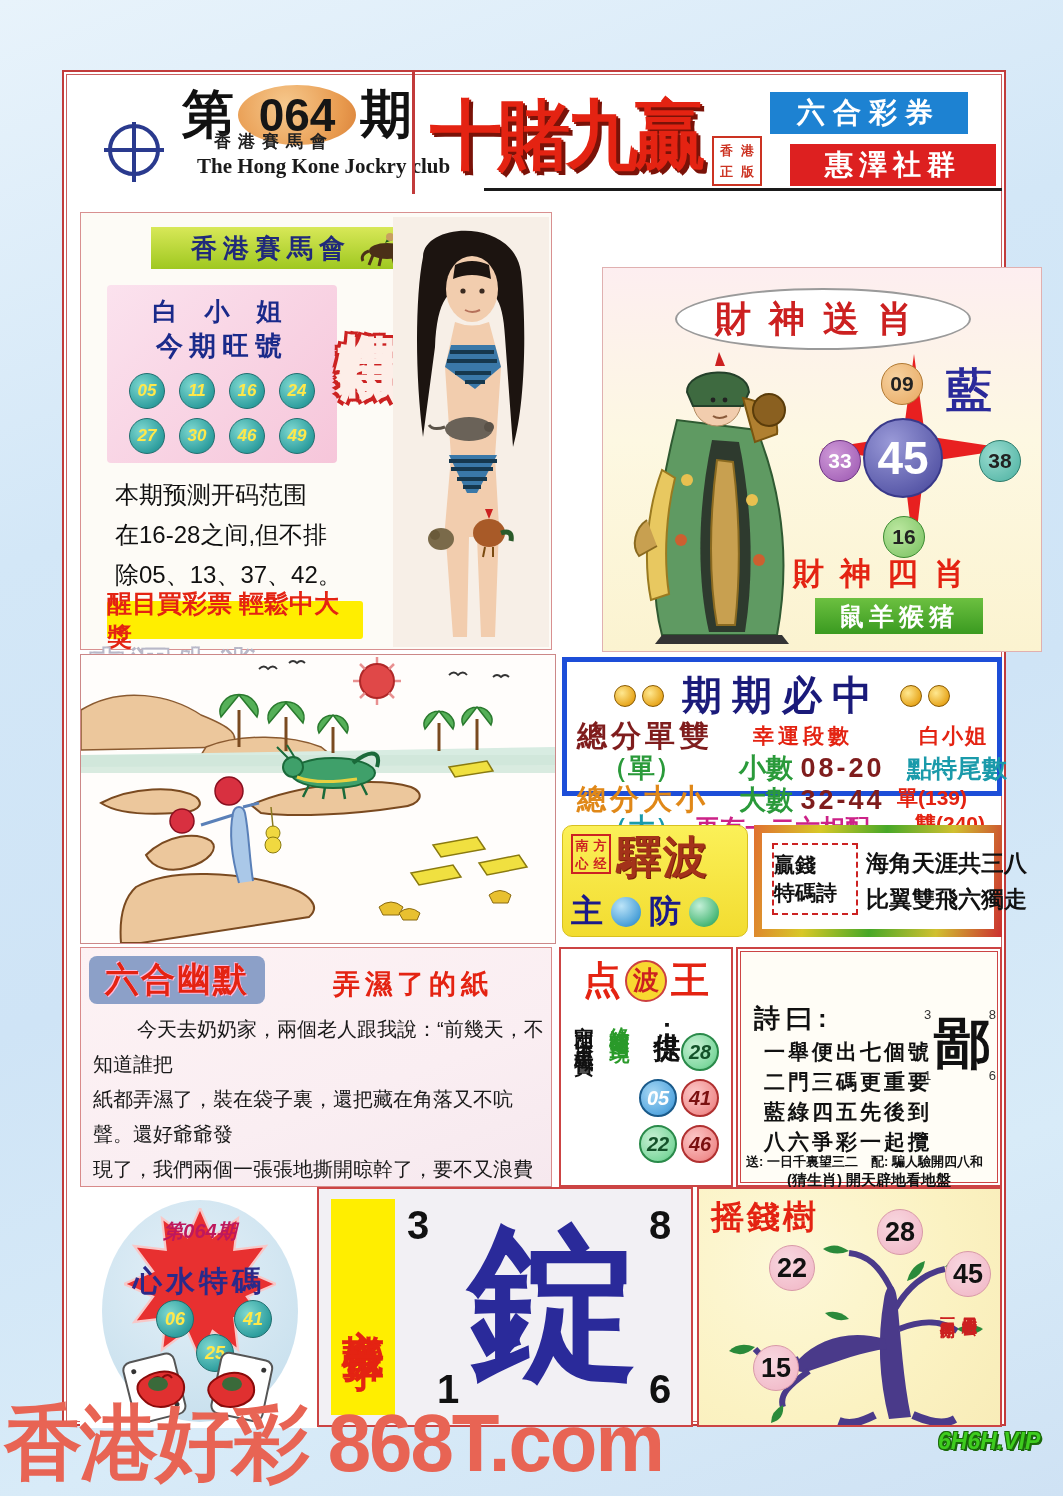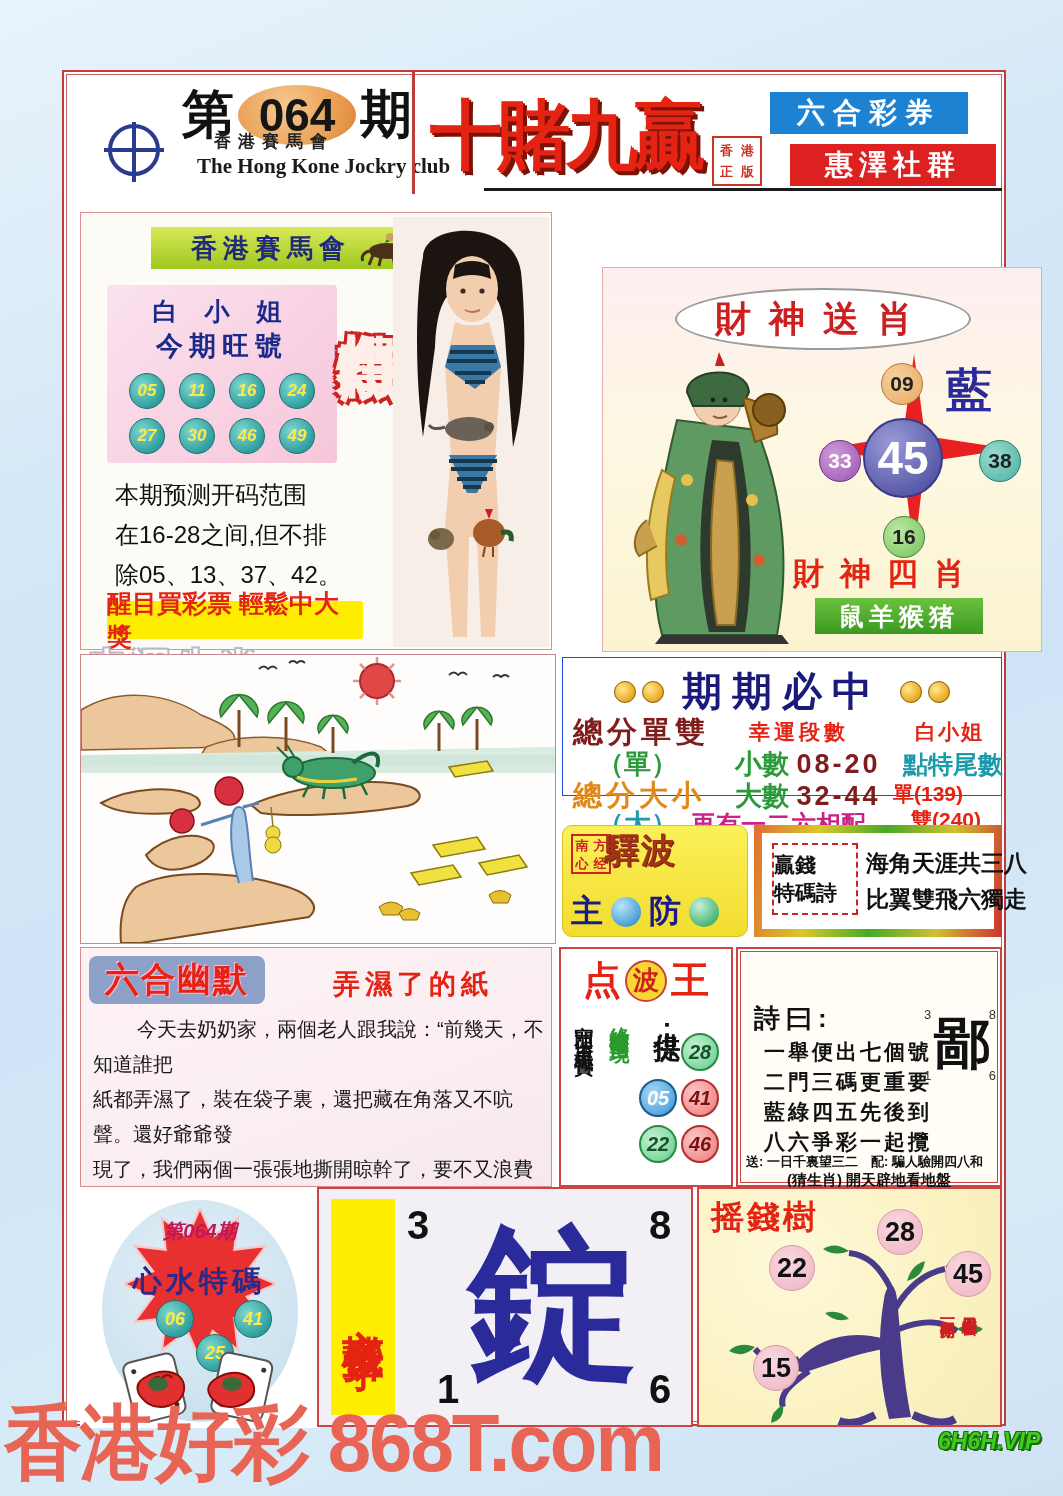--- a/index.html
+++ b/index.html
@@ -65,33 +65,33 @@
   .cs-right  { left:376px; top:172px; width:42px; height:42px; background:radial-gradient(circle at 35% 35%,#9adcd0,#4ab0a0); border:1px solid #2a7a6a; color:#222; font-size:21px; }
   .cs-bottom { left:280px; top:248px; width:42px; height:42px; background:radial-gradient(circle at 35% 35%,#bce8a0,#78c060); border:1px solid #3a8a30; color:#222; font-size:21px; }
   .cs-four { left:190px; top:285px; font-size:31px; font-weight:bold; color:#e42312; letter-spacing:16px; }
   .cs-zod { left:212px; top:330px; width:168px; height:36px; background:linear-gradient(#6cc040,#3a9a20); color:#fff;
             font-size:25px; font-weight:bold; letter-spacing:5px; display:flex; align-items:center; justify-content:center; }
 
   
   .landscape { left:16px; top:582px; width:476px; height:290px; border:1px solid #cc8888; background:#fff; }
 
   
-  .qiqi { left:498px; top:585px; width:440px; height:139px; border:1px solid #1d4ed8; background:#fff; }
+  .qiqi { left:498px; top:585px; width:440px; height:139px; border:5px solid #1d4ed8; background:#fff; }
   .qq-title { left:0; top:6px; width:100%; display:flex; align-items:center; justify-content:center; gap:6px; }
   .qq-title .t { color:#1a1a7a; font-size:40px; font-weight:bold; letter-spacing:10px; margin:0 12px; }
   .coin { width:22px; height:22px; border-radius:50%; background:radial-gradient(circle at 35% 35%,#ffe890,#e8a820 70%,#b87808);
           border:1px solid #8a5a00; display:inline-block; }
   .qq-row { position:absolute; font-weight:bold; white-space:nowrap; }
   .c-navy{color:#7f1d1d} .c-red{color:#e42312} .c-green{color:#2a9a3a} .c-teal{color:#1a9aaa} .c-orange{color:#e08818} .c-mag{color:#cc2288}
 
   
   .yibo { left:498px; top:753px; width:186px; height:112px; background:linear-gradient(#fbf058,#f2dc30); border-radius:10px; border:1px solid #d8c020; }
   .yb-stamp { left:8px; top:8px; width:40px; height:40px; border:2px solid #cc2222; color:#cc2222; font-size:13px; font-weight:bold;
               display:grid; grid-template-columns:1fr 1fr; place-items:center; line-height:1; }
-  .yb-title { left:42px; top:2px; font-size:34px; font-weight:bold; color:#a3321a; letter-spacing:2px; text-shadow:1px 1px 0 #7a2008;font-family:Liberation Mono, monospace; }
+  .yb-title { left:54px; top:2px; font-size:44px; font-weight:bold; color:#a3321a; letter-spacing:2px; text-shadow:1px 1px 0 #7a2008;font-family:Liberation Mono, monospace; }
   .yb-row { left:8px; top:64px; display:flex; align-items:center; gap:8px; font-size:32px; font-weight:bold; color:#1a1a8a; }
   .orb { width:30px; height:30px; border-radius:50%; display:inline-block; }
   .orb-blue { background:radial-gradient(circle at 35% 30%,#bce4f8,#4aa0d8 70%,#2a70a8); }
   .orb-green{ background:radial-gradient(circle at 35% 30%,#c4f0d8,#4ab878 70%,#2a8a50); }
 
   
   .yingqian { left:690px; top:753px; width:248px; height:112px; padding:8px;
               background:linear-gradient(100deg,#e07030,#d8c828 25%,#48a828 50%,#d0c030 75%,#cc3030); }
   .yq-inner { width:100%; height:100%; background:#fff; position:relative; }
   .yq-label { position:absolute; left:10px; top:10px; width:86px; height:72px; border:2px dashed #cc2222; color:#111;

